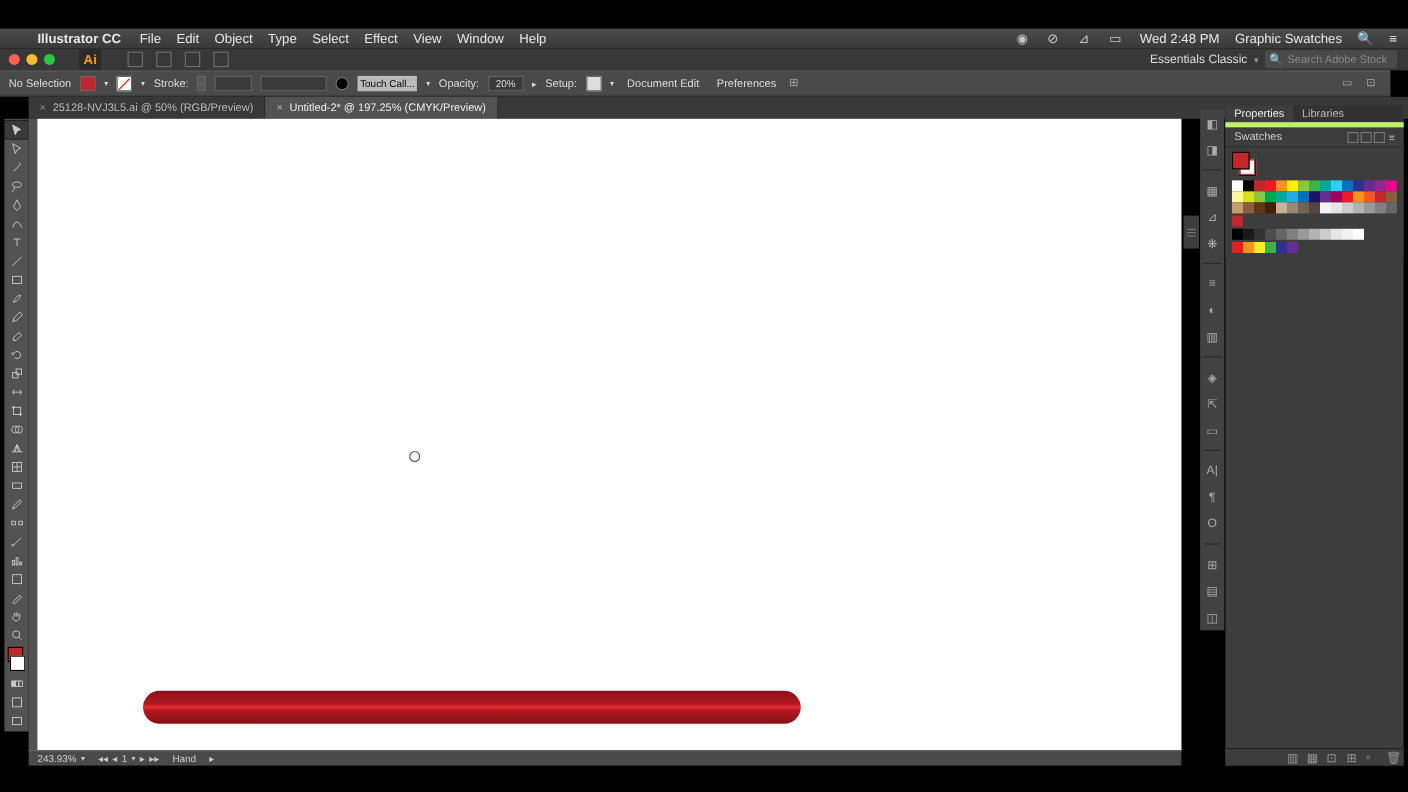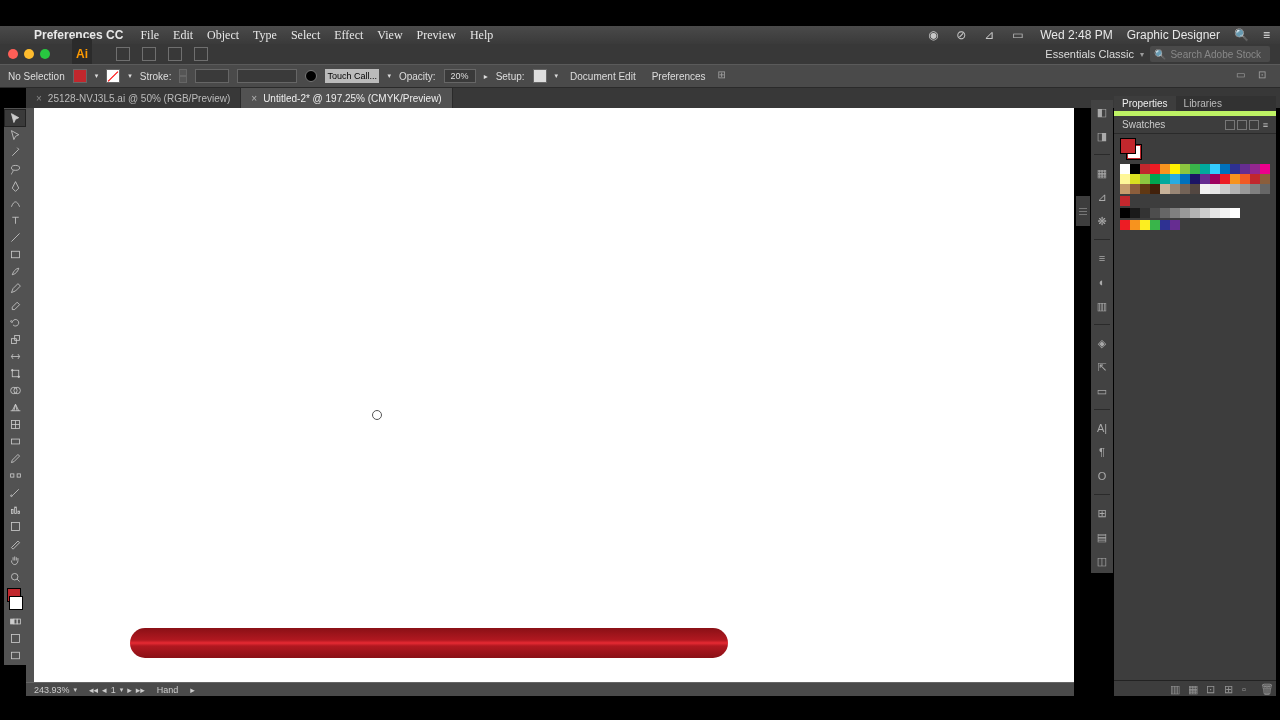--- a/index.html
+++ b/index.html
@@ -2,37 +2,37 @@
 <html><head>
 <meta charset="utf-8">
 <style>
 * { margin: 0; padding: 0; box-sizing: border-box; font-family: -apple-system, "Helvetica Neue", Arial, sans-serif; }
 body { width: 1280px; height: 720px; background: #000; overflow: hidden; font-size: 11px; color: #ccc; }
 
 
 .mac-menu { position: absolute; top: 26px; left: 0; right: 0; height: 18px; background: linear-gradient(#4a4a4a,#3a3a3a); display: flex; align-items: center; padding: 0 10px; font-size: 12px; color: #e8e8e8; }
 .mac-menu .apple { width: 14px; display: flex; justify-content: center; }
 .mac-menu .app-name { font-weight: 600; margin: 0 10px; }
-.mac-menu .mitem { margin: 0 7px; cursor: default; font-family: Liberation Serif, serif; }
+.mac-menu .mitem { margin: 0 7px; cursor: default; }
 .mac-menu .right { margin-left: auto; display: flex; align-items: center; gap: 14px; }
 .mac-menu .right .ico { width: 14px; height: 14px; opacity: .8; }
 
 
 .app-title { position: absolute; top: 44px; left: 0; right: 0; height: 20px; background: #383838; display: flex; align-items: center; padding-left: 8px; gap: 6px; }
 .traffic-light { width: 10px; height: 10px; border-radius: 50%; }
 .tl-red { background: #ff5f57; } .tl-yel { background: #febc2e; } .tl-grn { background: #28c840; }
-.ai-logo { margin-left: 16px; width: 20px; height: 32px; background: #2b2b2b; border-radius: 3px; display: flex; align-items: center; justify-content: center; font-weight: 700; color: #ff9a00; font-size: 12px; }
+.ai-logo { margin-left: 16px; width: 20px; height: 20px; background: #2b2b2b; border-radius: 3px; display: flex; align-items: center; justify-content: center; font-weight: 700; color: #ff9a00; font-size: 12px; }
 .title-icons { display: flex; gap: 12px; margin-left: 18px; }
 .title-icons .tico { width: 14px; height: 14px; border: 1px solid #888; opacity: .7; }
 .workspace-switch { margin-left: auto; display: flex; align-items: center; gap: 6px; padding-right: 10px; font-size: 11px; color: #ddd; }
 .workspace-switch .chev { font-size: 8px; opacity: .6; }
 .search-adobe { width: 120px; height: 16px; background: #4a4a4a; border-radius: 2px; display: flex; align-items: center; padding: 0 4px; color: #888; font-size: 10px; gap: 4px; }
 
 
-.control-bar { position: absolute; top: 64px; left: 0; right: 0; height: 24px; background: #4a4a4a; border-top: 1px solid #5a5a5a; border-bottom: 1px solid #2a2a2a; display: flex; align-items: center; padding: 0 8px; font-size: 10px; color: #ddd; gap: 8px; }
+.control-bar { position: absolute; top: 64px; left: 0; right: 16px; height: 24px; background: #4a4a4a; border-top: 1px solid #5a5a5a; border-bottom: 1px solid #2a2a2a; display: flex; align-items: center; padding: 0 8px; font-size: 10px; color: #ddd; gap: 8px; }
 .control-bar .lbl { white-space: nowrap; }
 .swatch-sm { width: 14px; height: 14px; border: 1px solid #666; }
 .fill-red { background: #c1272d; }
 .stroke-none { background: #fff; position: relative; }
 .stroke-none::after { content: ""; position: absolute; left: -1px; right: -1px; top: 50%; height: 1px; background: red; transform: rotate(-45deg); }
 .mini-input { width: 34px; height: 14px; background: #3a3a3a; border: 1px solid #666; }
 .spinner { width: 8px; height: 14px; display: flex; flex-direction: column; }
 .spinner div { flex: 1; background: #555; border: 1px solid #666; }
 .round-sw { width: 12px; height: 12px; border-radius: 50%; background: #000; border: 1px solid #777; }
 .touch-input { width: 54px; height: 14px; background: #bbb; color: #000; font-size: 9px; padding: 0 2px; display: flex; align-items: center; overflow: hidden; }
@@ -95,37 +95,37 @@
 
 
 .bottom-strip { position: absolute; bottom: 24px; right: 4px; width: 162px; height: 16px; background: #3d3d3d; border-top: 1px solid #222; display: flex; align-items: center; justify-content: flex-end; gap: 6px; padding: 0 4px; }
 .bstrip-ico { width: 12px; height: 12px; opacity: .6; }
 </style>
 </head>
 <body>
 
 <div class="mac-menu">
   <span class="apple"></span>
-  <span class="app-name">Preferences CC</span>
+  <span class="app-name">Illustrator CC</span>
   <span class="mitem">File</span>
   <span class="mitem">Edit</span>
   <span class="mitem">Object</span>
   <span class="mitem">Type</span>
   <span class="mitem">Select</span>
   <span class="mitem">Effect</span>
   <span class="mitem">View</span>
-  <span class="mitem">Preview</span>
+  <span class="mitem">Window</span>
   <span class="mitem">Help</span>
   <div class="right">
     <span class="ico">◉</span>
     <span class="ico">⊘</span>
     <span class="ico">⊿</span>
     <span class="ico">▭</span>
     <span>Wed 2:48 PM</span>
-    <span>Graphic Designer</span>
+    <span>Graphic Swatches</span>
     <span>🔍</span>
     <span>≡</span>
   </div>
 </div>
 
 <div class="app-title">
   <div class="traffic-light tl-red"></div>
   <div class="traffic-light tl-yel"></div>
   <div class="traffic-light tl-grn"></div>
   <div class="ai-logo">Ai</div>

